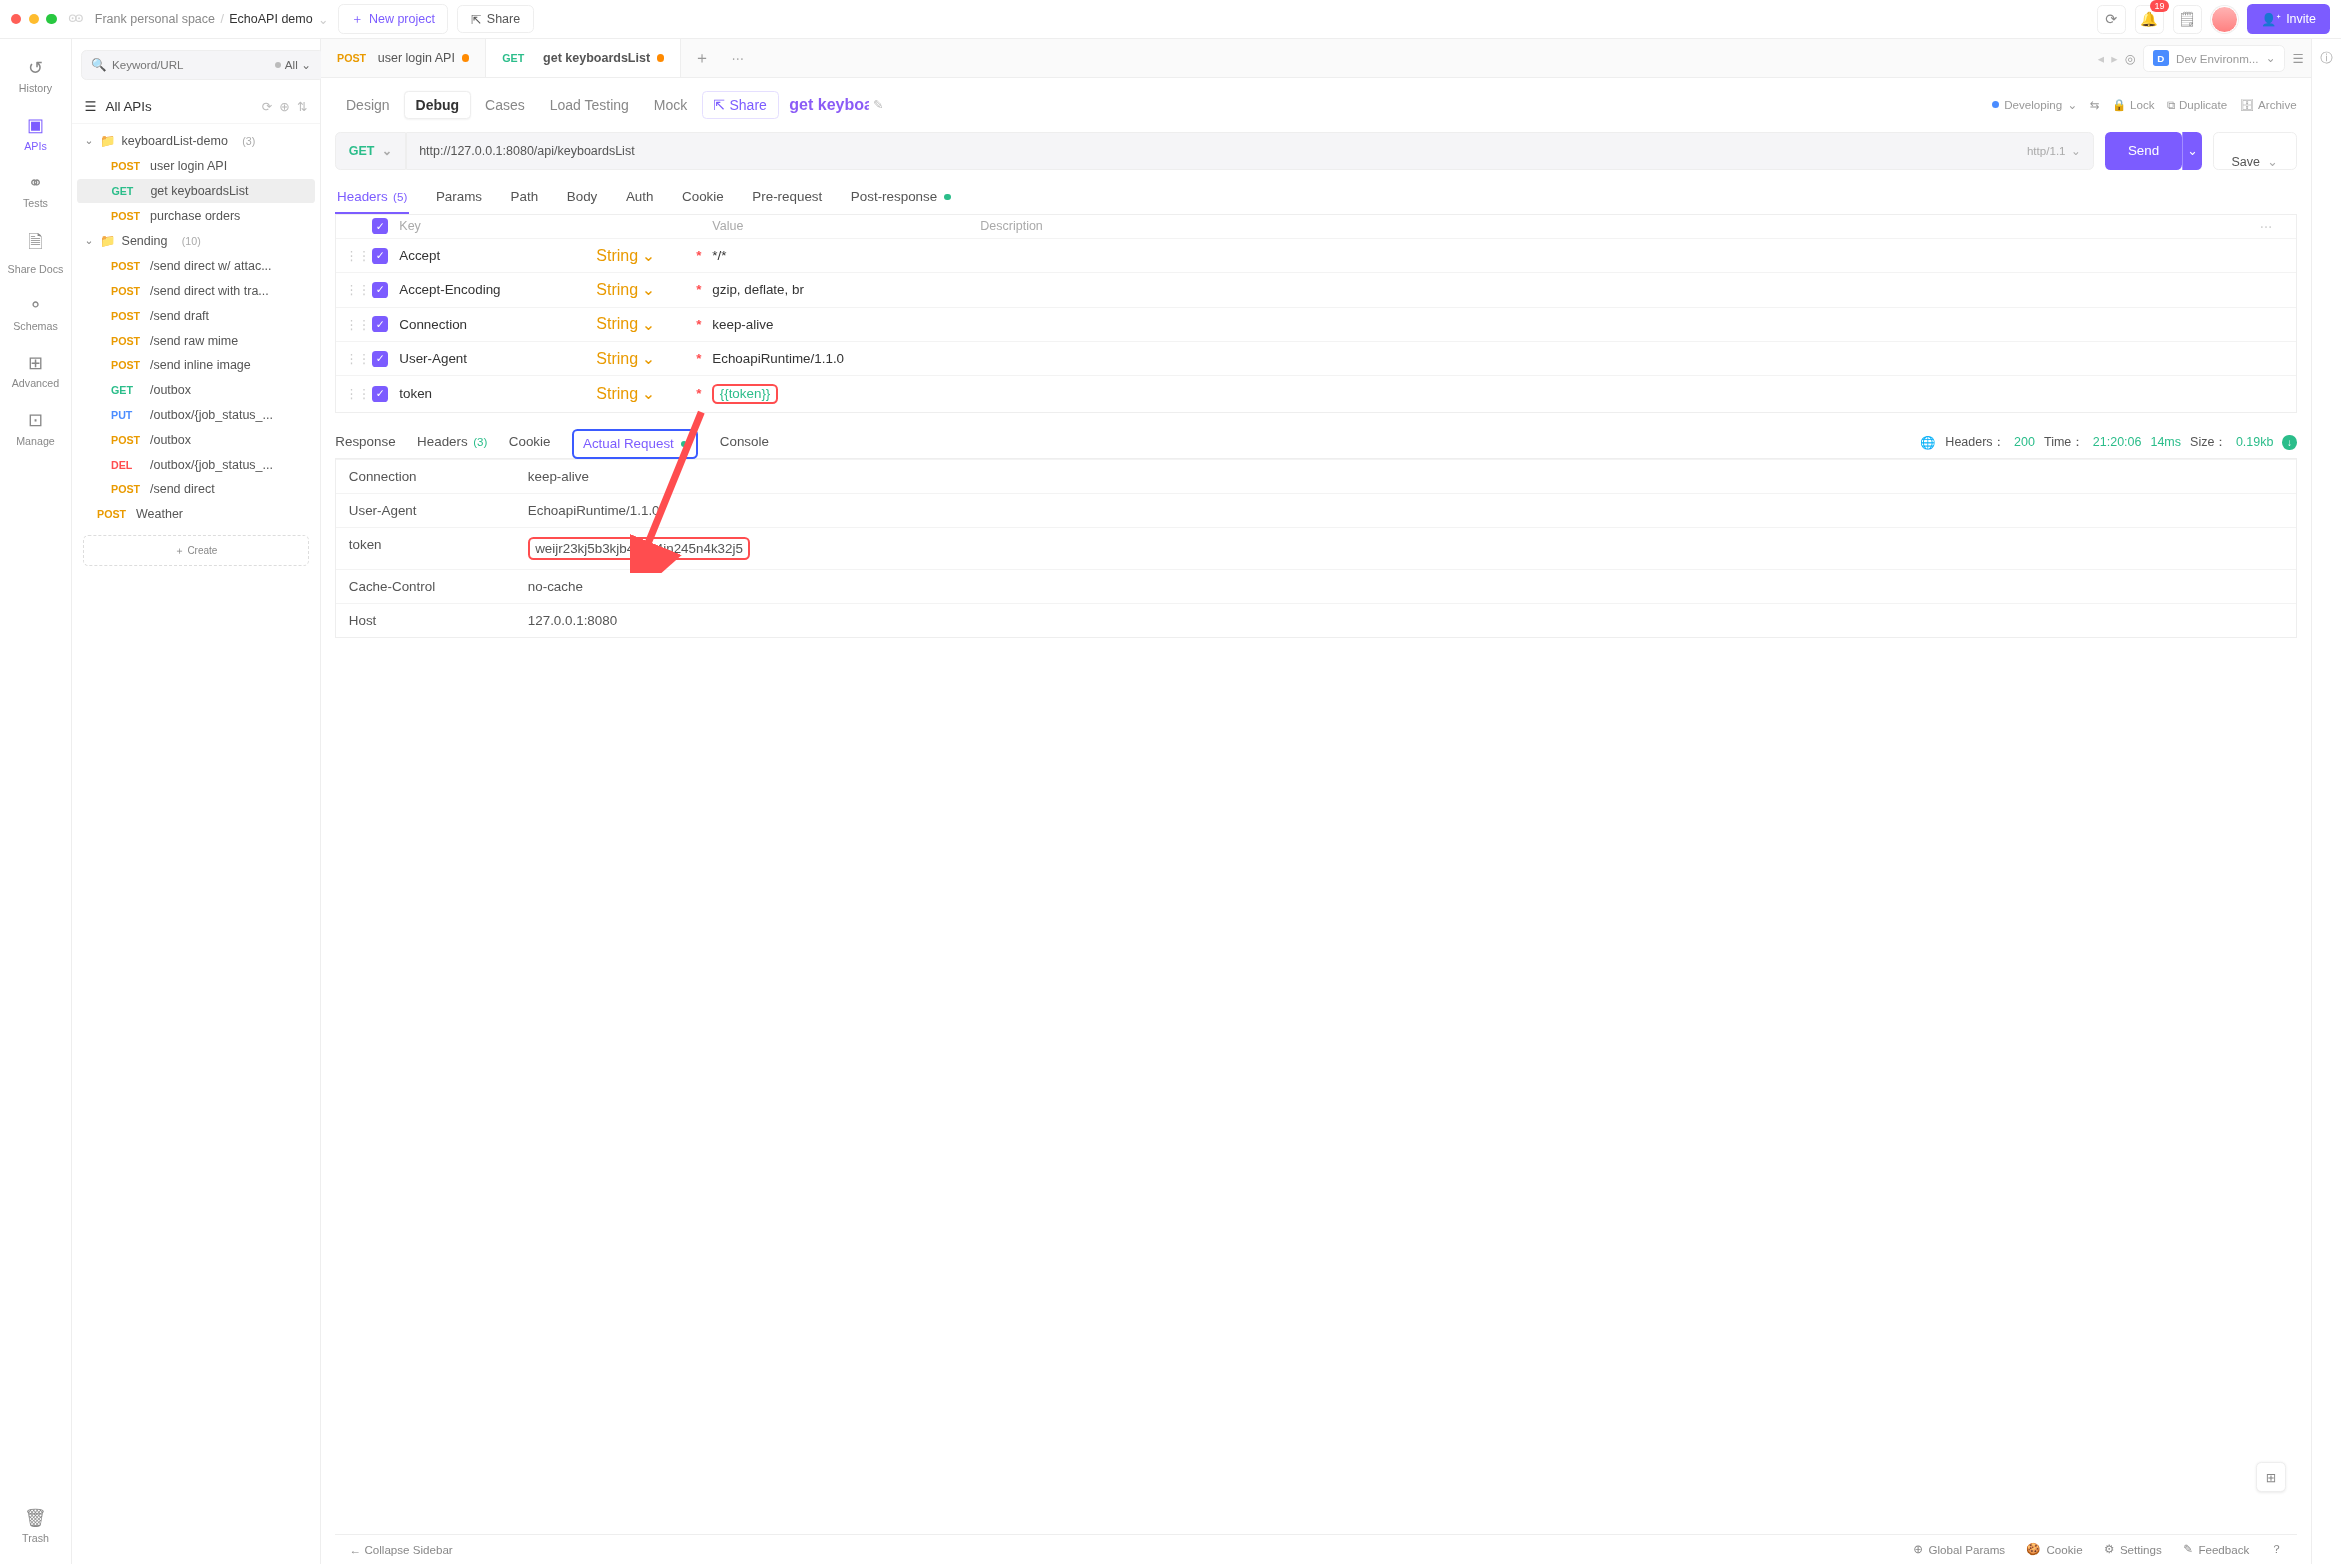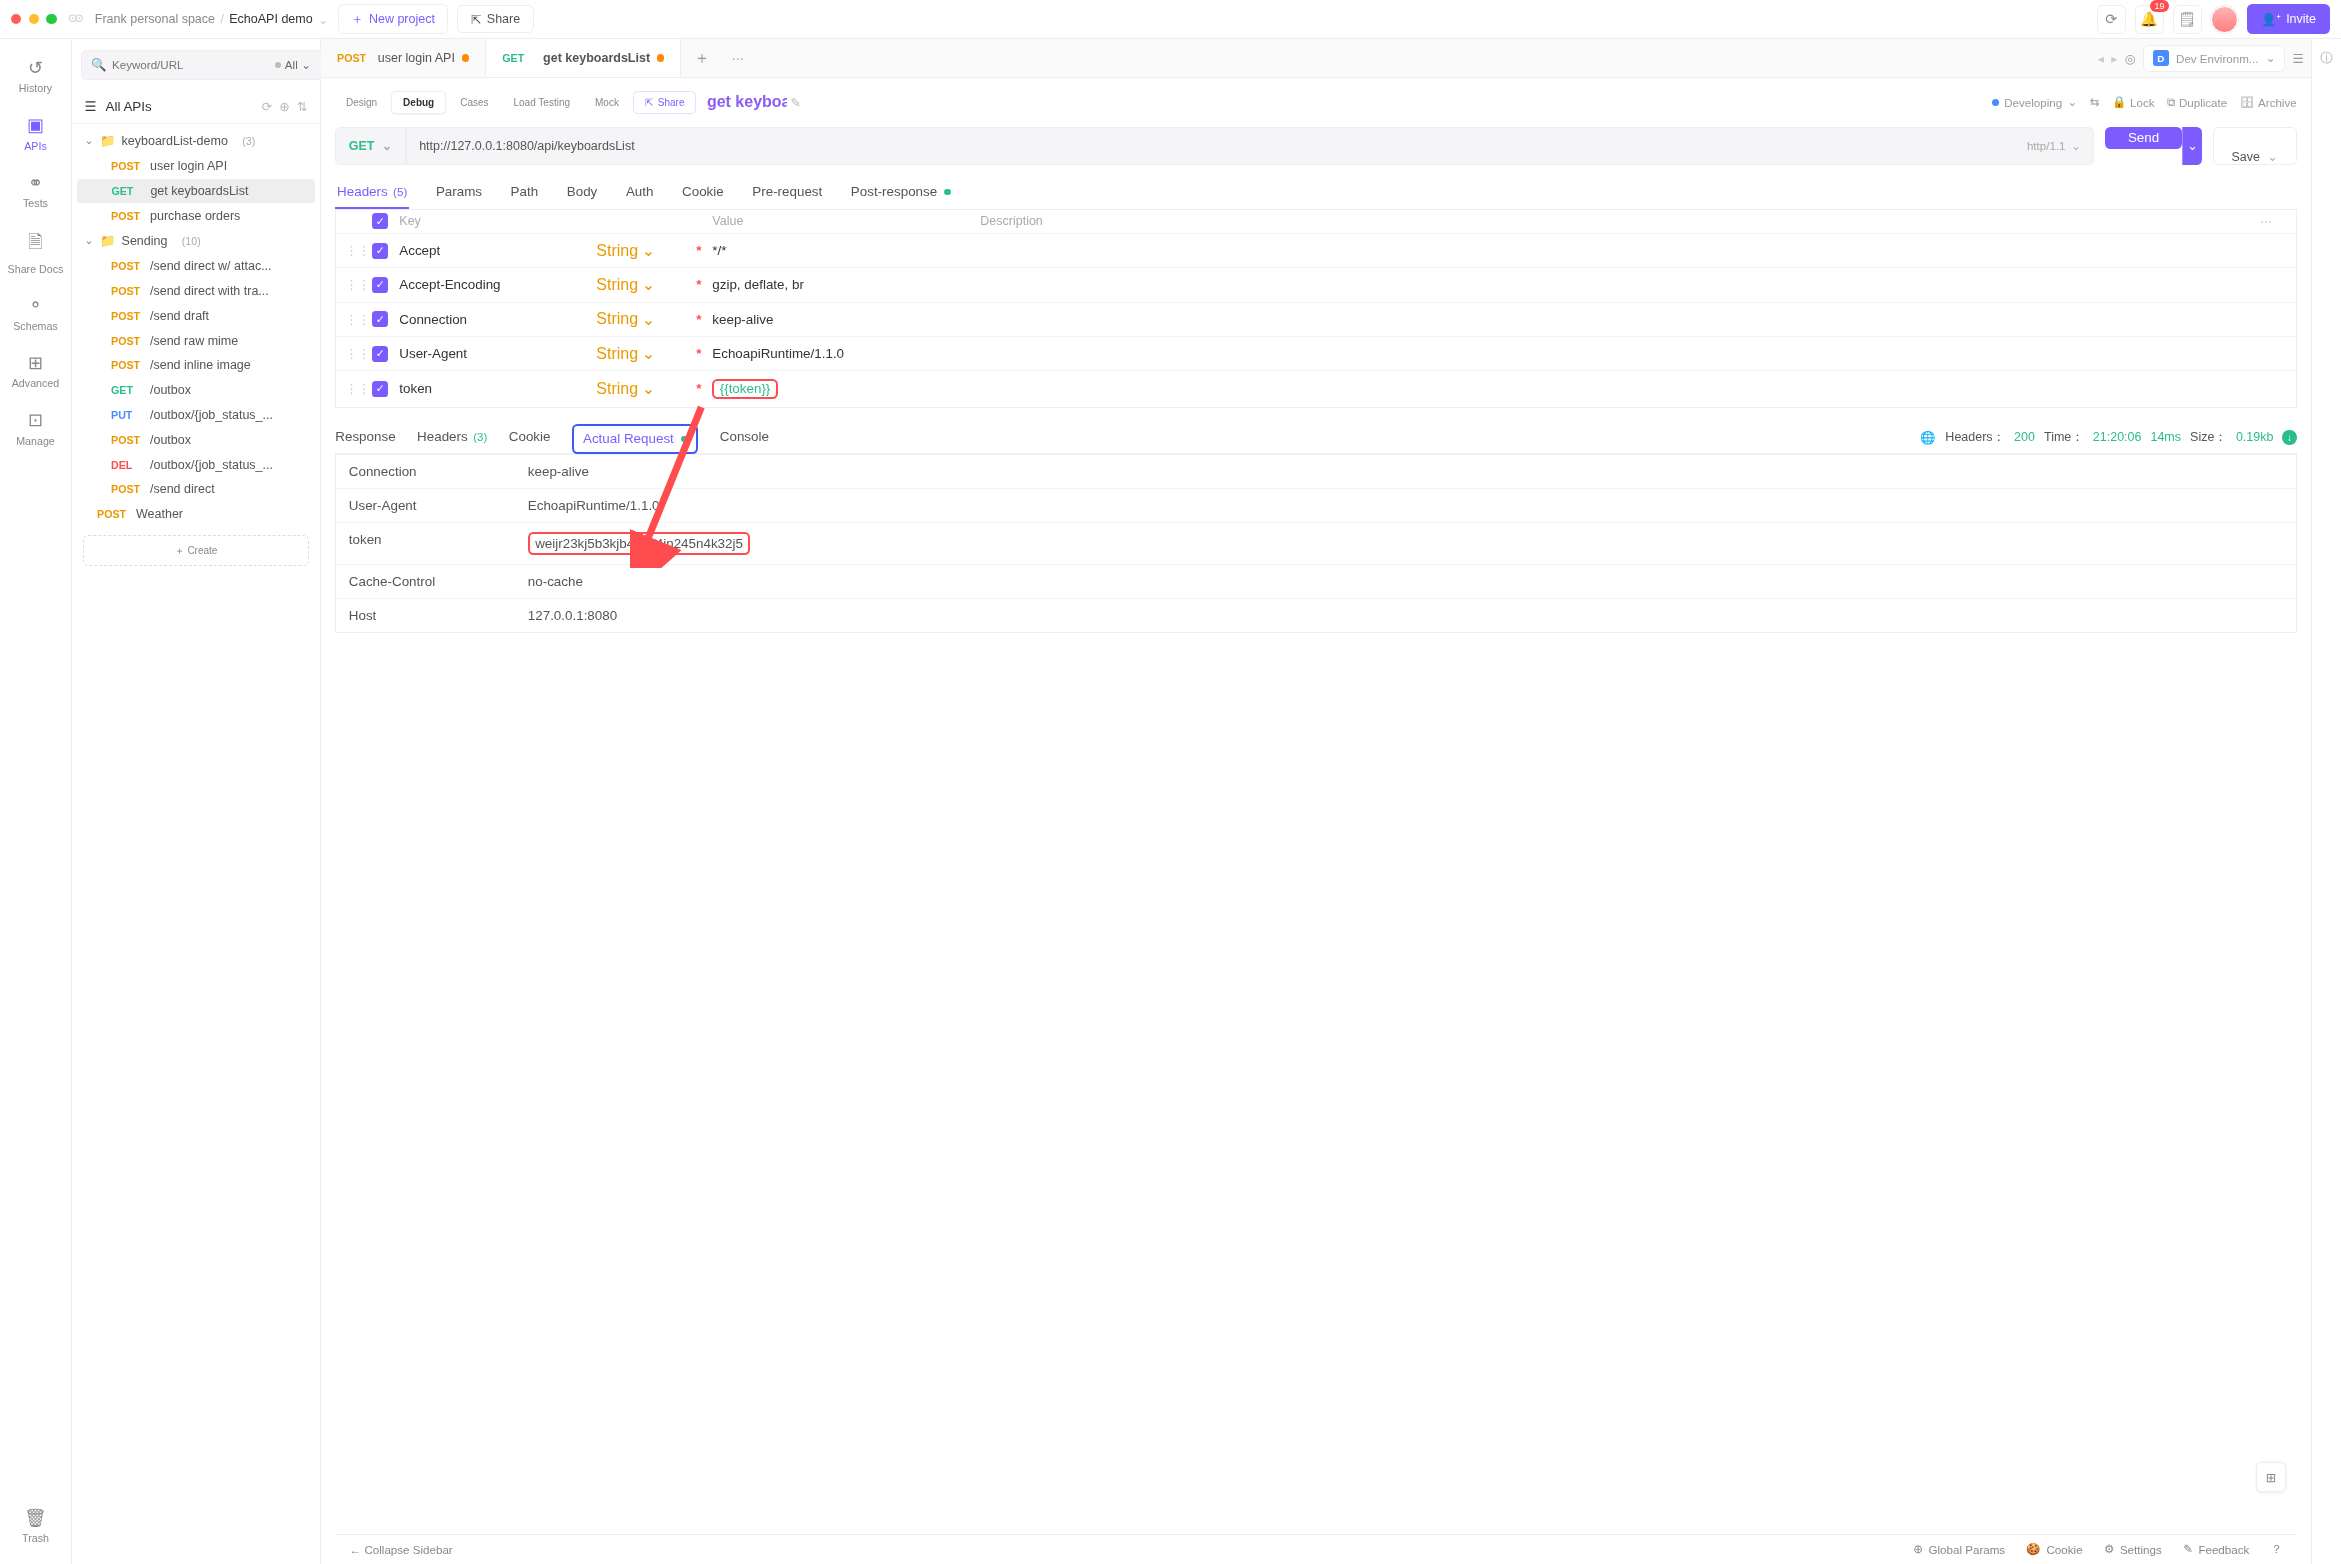--- a/index.html
+++ b/index.html
@@ -52,34 +52,34 @@
 .tab { display: flex; align-items: center; gap: 7.2px; padding: 0 16px; height: 100%; border-right: 0.9px solid #eee; color: #555; font-size: 12.5px; cursor: pointer; position: relative; }
 .tab.active { background: #fff; font-weight: 600; }
 .tab .dirty { width: 7.2px; height: 7.2px; background: #ff8a00; border-radius: 50%; }
 .tab-plus { padding: 0 12.5px; color: #999; cursor: pointer; font-size: 16px; }
 .tab-more { padding: 0 9px; color: #aaa; cursor: pointer; }
 .tabs-right { margin-left: auto; display: flex; align-items: center; gap: 7.2px; color: #999; }
 .env-sel { border: 0.9px solid #eee; padding: 4.5px 9px; border-radius: 5.4px; background: #fff; display: flex; align-items: center; gap: 7.2px; font-size: 11.6px; max-width: 152px; }
 .env-d { width: 16px; height: 16px; background: #4a8cff; color: #fff; border-radius: 2.7px; display: flex; align-items: center; justify-content: center; font-size: 9.8px; font-weight: bold; }
 .content { background: #fff; padding: 12.5px 14.3px 0; display: flex; flex-direction: column; flex: 1; min-height: 0; }
 .view-tabs { display: flex; align-items: center; gap: 3.6px; margin-bottom: 12.5px; flex-wrap: wrap; }
-.vtab { padding: 5.4px 10.7px; border-radius: 4.5px; color: #888; font-size: 10px; cursor: pointer; }
+.vtab { padding: 5.4px 10.7px; border-radius: 4.5px; color: #888; font-size: 14px; cursor: pointer; }
 .vtab.active { background: #fff; color: #333; font-weight: 600; border: 0.9px solid #eee; box-shadow: 0 0.9px 1.8px rgba(0,0,0,.05); }
 .vtab.share { color: #7c5cff; border: 0.9px solid #e5dfff; display: flex; gap: 4.5px; align-items: center; }
 .api-name-inp { border: none; outline: none; font-size: 16px; font-weight: 600; color: #8b5cf6; width: 80px; margin-left: 7.2px; }
 .vtoolbar { margin-left: auto; display: flex; align-items: center; gap: 12.5px; color: #999; font-size: 11.6px; }
 .status-pill { display: flex; align-items: center; gap: 5.4px; text-align: center; }
 .status-dot { width: 7.2px; height: 7.2px; background: #4a8cff; border-radius: 50%; }
 .vtb-act { display: flex; align-items: center; gap: 3.6px; cursor: pointer; }
 .req-row { display: flex; gap: 10.7px; margin-bottom: 12.5px; }
 .method-sel { display: flex; align-items: center; gap: 7.2px; background: #f5f5f7; border: 0.9px solid #eee; padding: 0 12.5px; border-radius: 5.4px 0 0 5.4px; height: 38px; font-weight: 700; color: #2bbd8a; cursor: pointer; }
 .url-inp { flex: 1; display: flex; align-items: center; background: #f5f5f7; border: 0.9px solid #eee; height: 38px; padding: 0 12.5px; margin-left: -10.7px; border-radius: 0 5.4px 5.4px 0; }
 .url-inp input { flex: 1; border: none; background: transparent; outline: none; font-size: 12.5px; color: #555; }
 .http-ver { color: #aaa; font-size: 11.6px; margin-left: 7.2px; display: flex; gap: 5.4px; align-items: center; }
-.send { background: #7c5cff; color: #fff; padding: 0 23px; height: 22px; border-radius: 5.4px; border: none; font-size: 13.4px; font-weight: 500; display: flex; align-items: center; }
+.send { background: #7c5cff; color: #fff; padding: 0 23px; height: 38px; border-radius: 5.4px; border: none; font-size: 13.4px; font-weight: 500; display: flex; align-items: center; }
 .send-dd { background: #7c5cff; width: 19.7px; border-left: 0.9px solid rgba(255,255,255,.3); height: 38px; margin-left: -10.7px; border-radius: 0 5.4px 5.4px 0; display: flex; align-items: center; justify-content: center; color: #fff; }
 .save-b { border: 0.9px solid #eee; background: #fff; height: 38px; padding: 0 18px; border-radius: 5.4px; display: flex; align-items: flex-end; gap: 7.2px; color: #555; }
 .sub-tabs { display: flex; gap: 25px; border-bottom: 0.9px solid #eee; margin-bottom: 0; font-size: 13.4px; }
 .stab { padding: 7.2px 1.8px; color: #555; cursor: pointer; border-bottom: 2.7px solid transparent; display: flex; gap: 5.4px; align-items: center; }
 .stab.active { color: #7c5cff; border-bottom-color: #7c5cff; font-weight: 500; }
 .cnt { color: #7c5cff; font-size: 11.6px; }
 .green-dot { width: 6.3px; height: 6.3px; background: #2bbd8a; border-radius: 50%; margin-left: 1.8px; }
 .hdr-grid { border: 0.9px solid #eee; border-top: none; }
 .hdr-head { display: grid; grid-template-columns: 27px 27px 197px 89px 27px 268px 1fr 27px; align-items: center; padding: 3.6px 9px; color: #aaa; font-size: 12.5px; }
 .hrow { display: grid; grid-template-columns: 27px 27px 197px 89px 27px 268px 1fr 27px; align-items: center; padding: 7.2px 9px; border-top: 0.9px solid #f3f3f3; font-size: 13.4px; }

